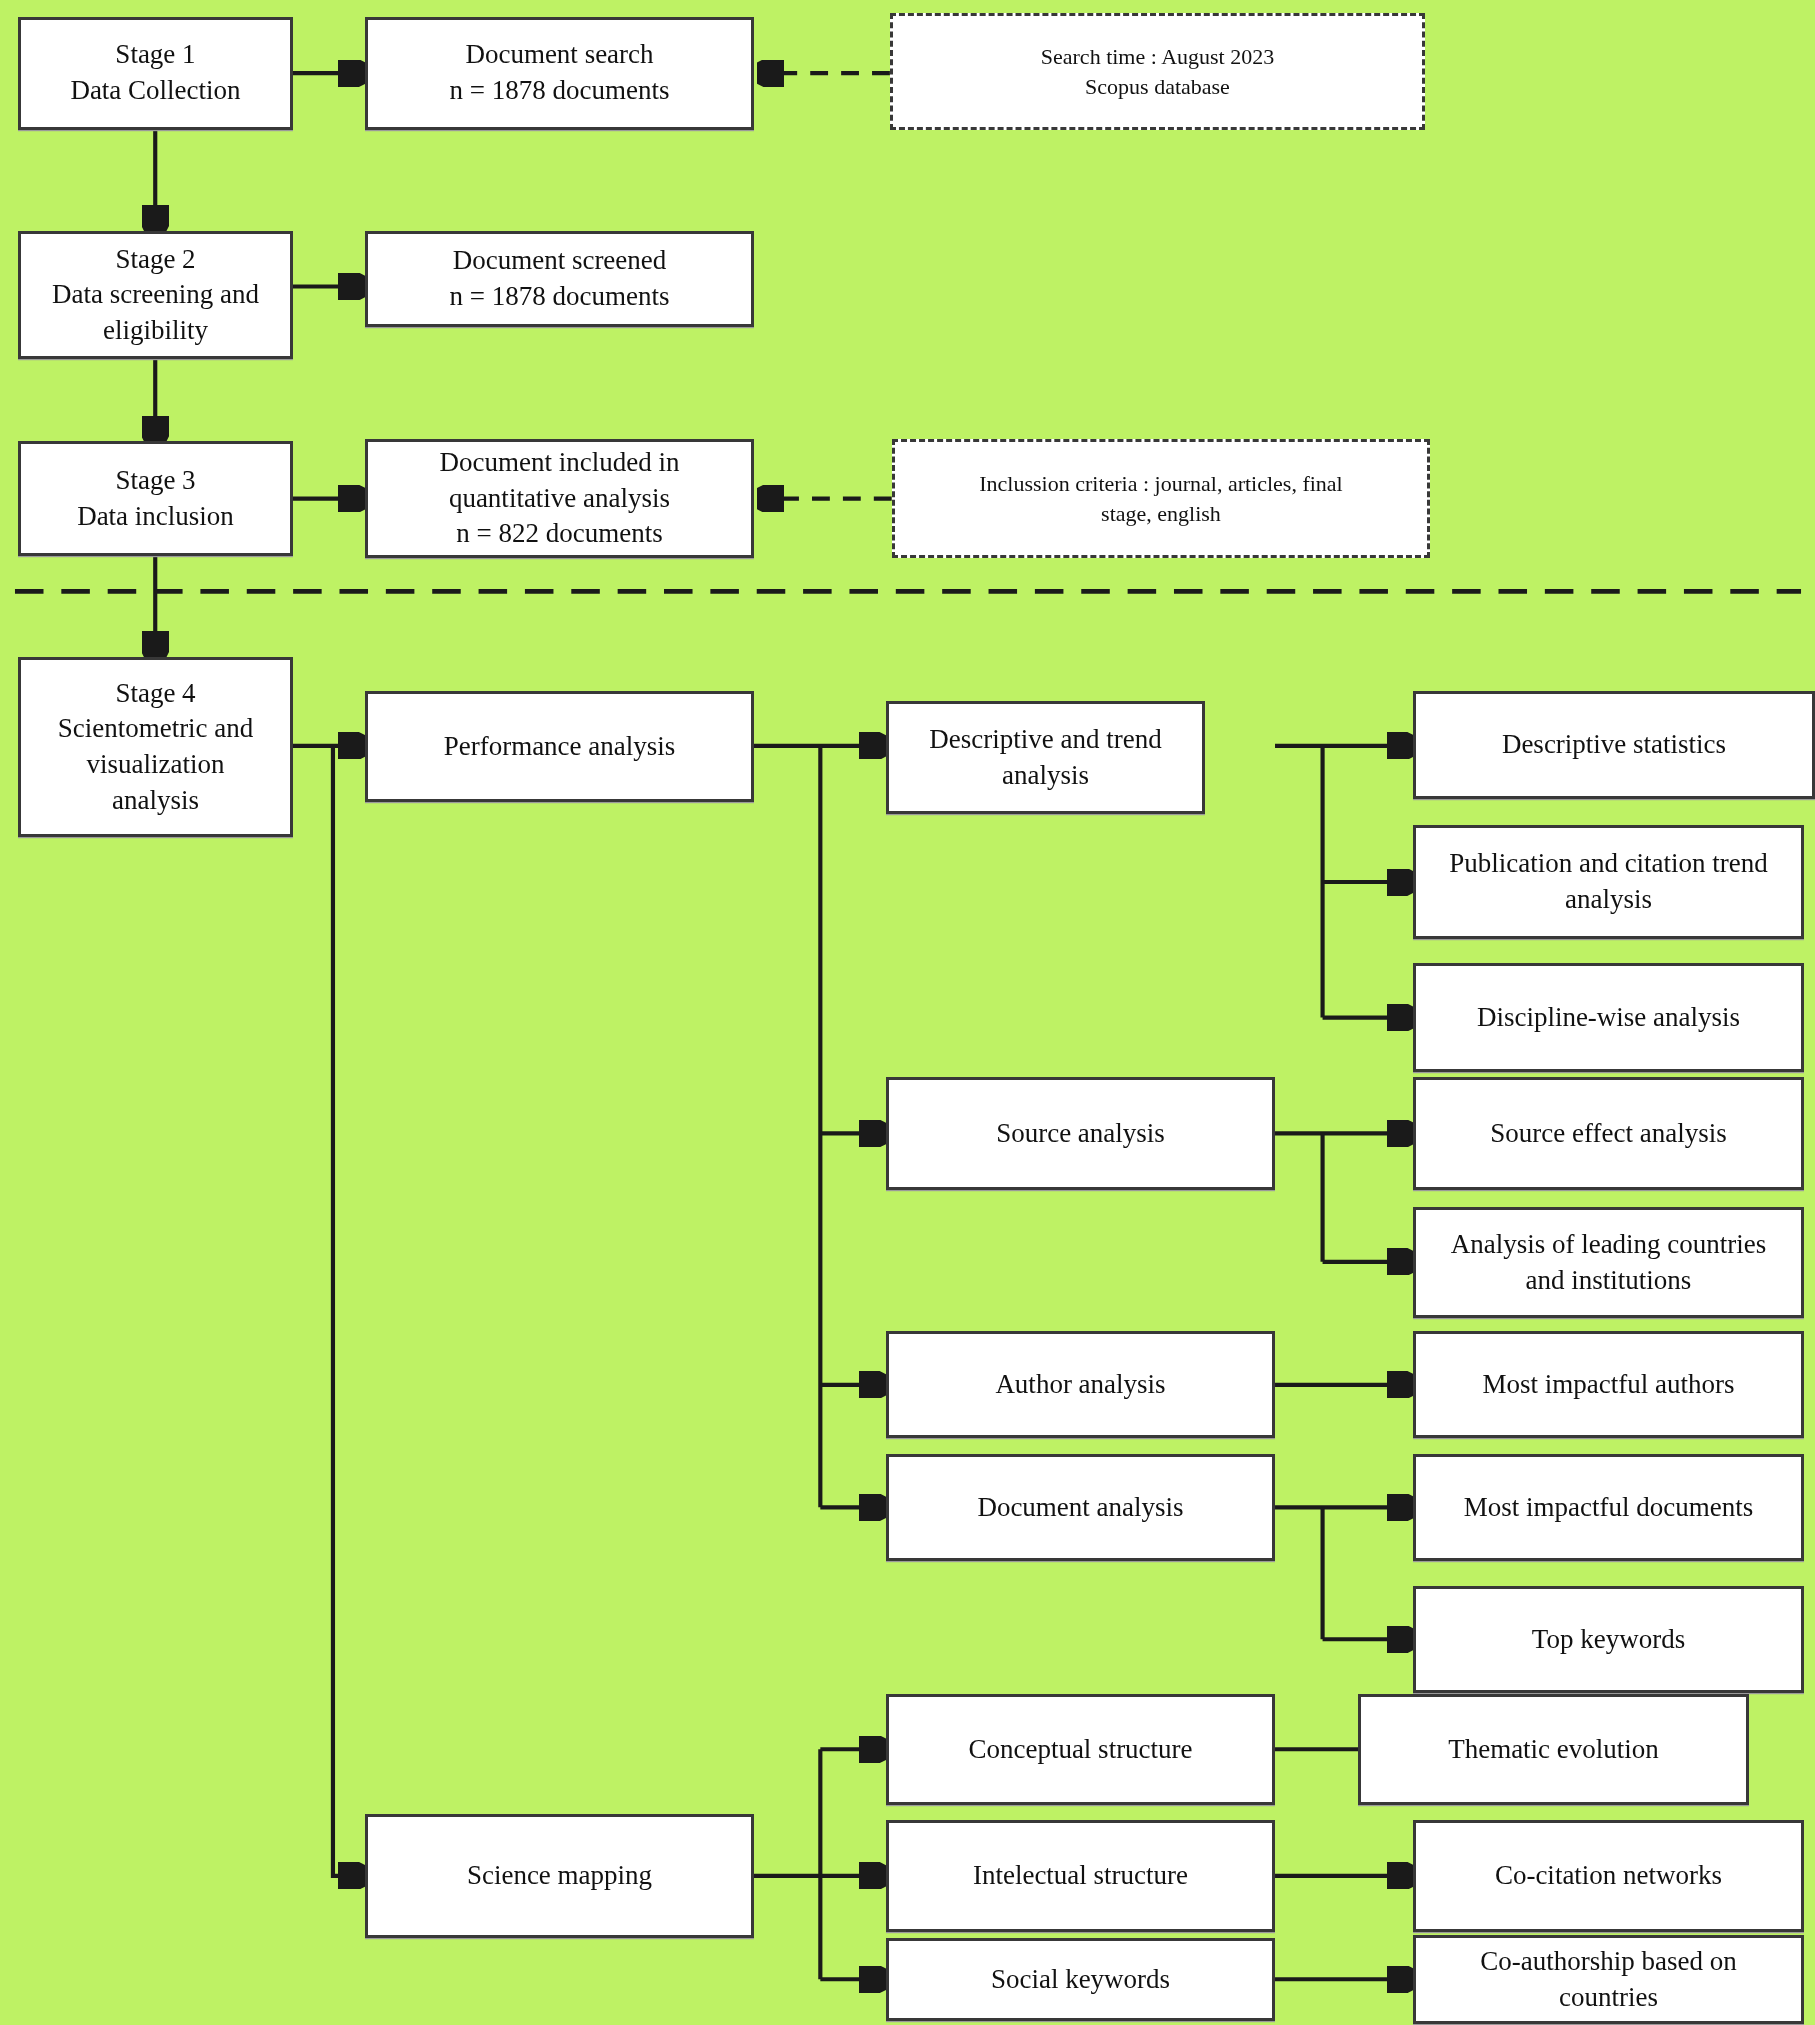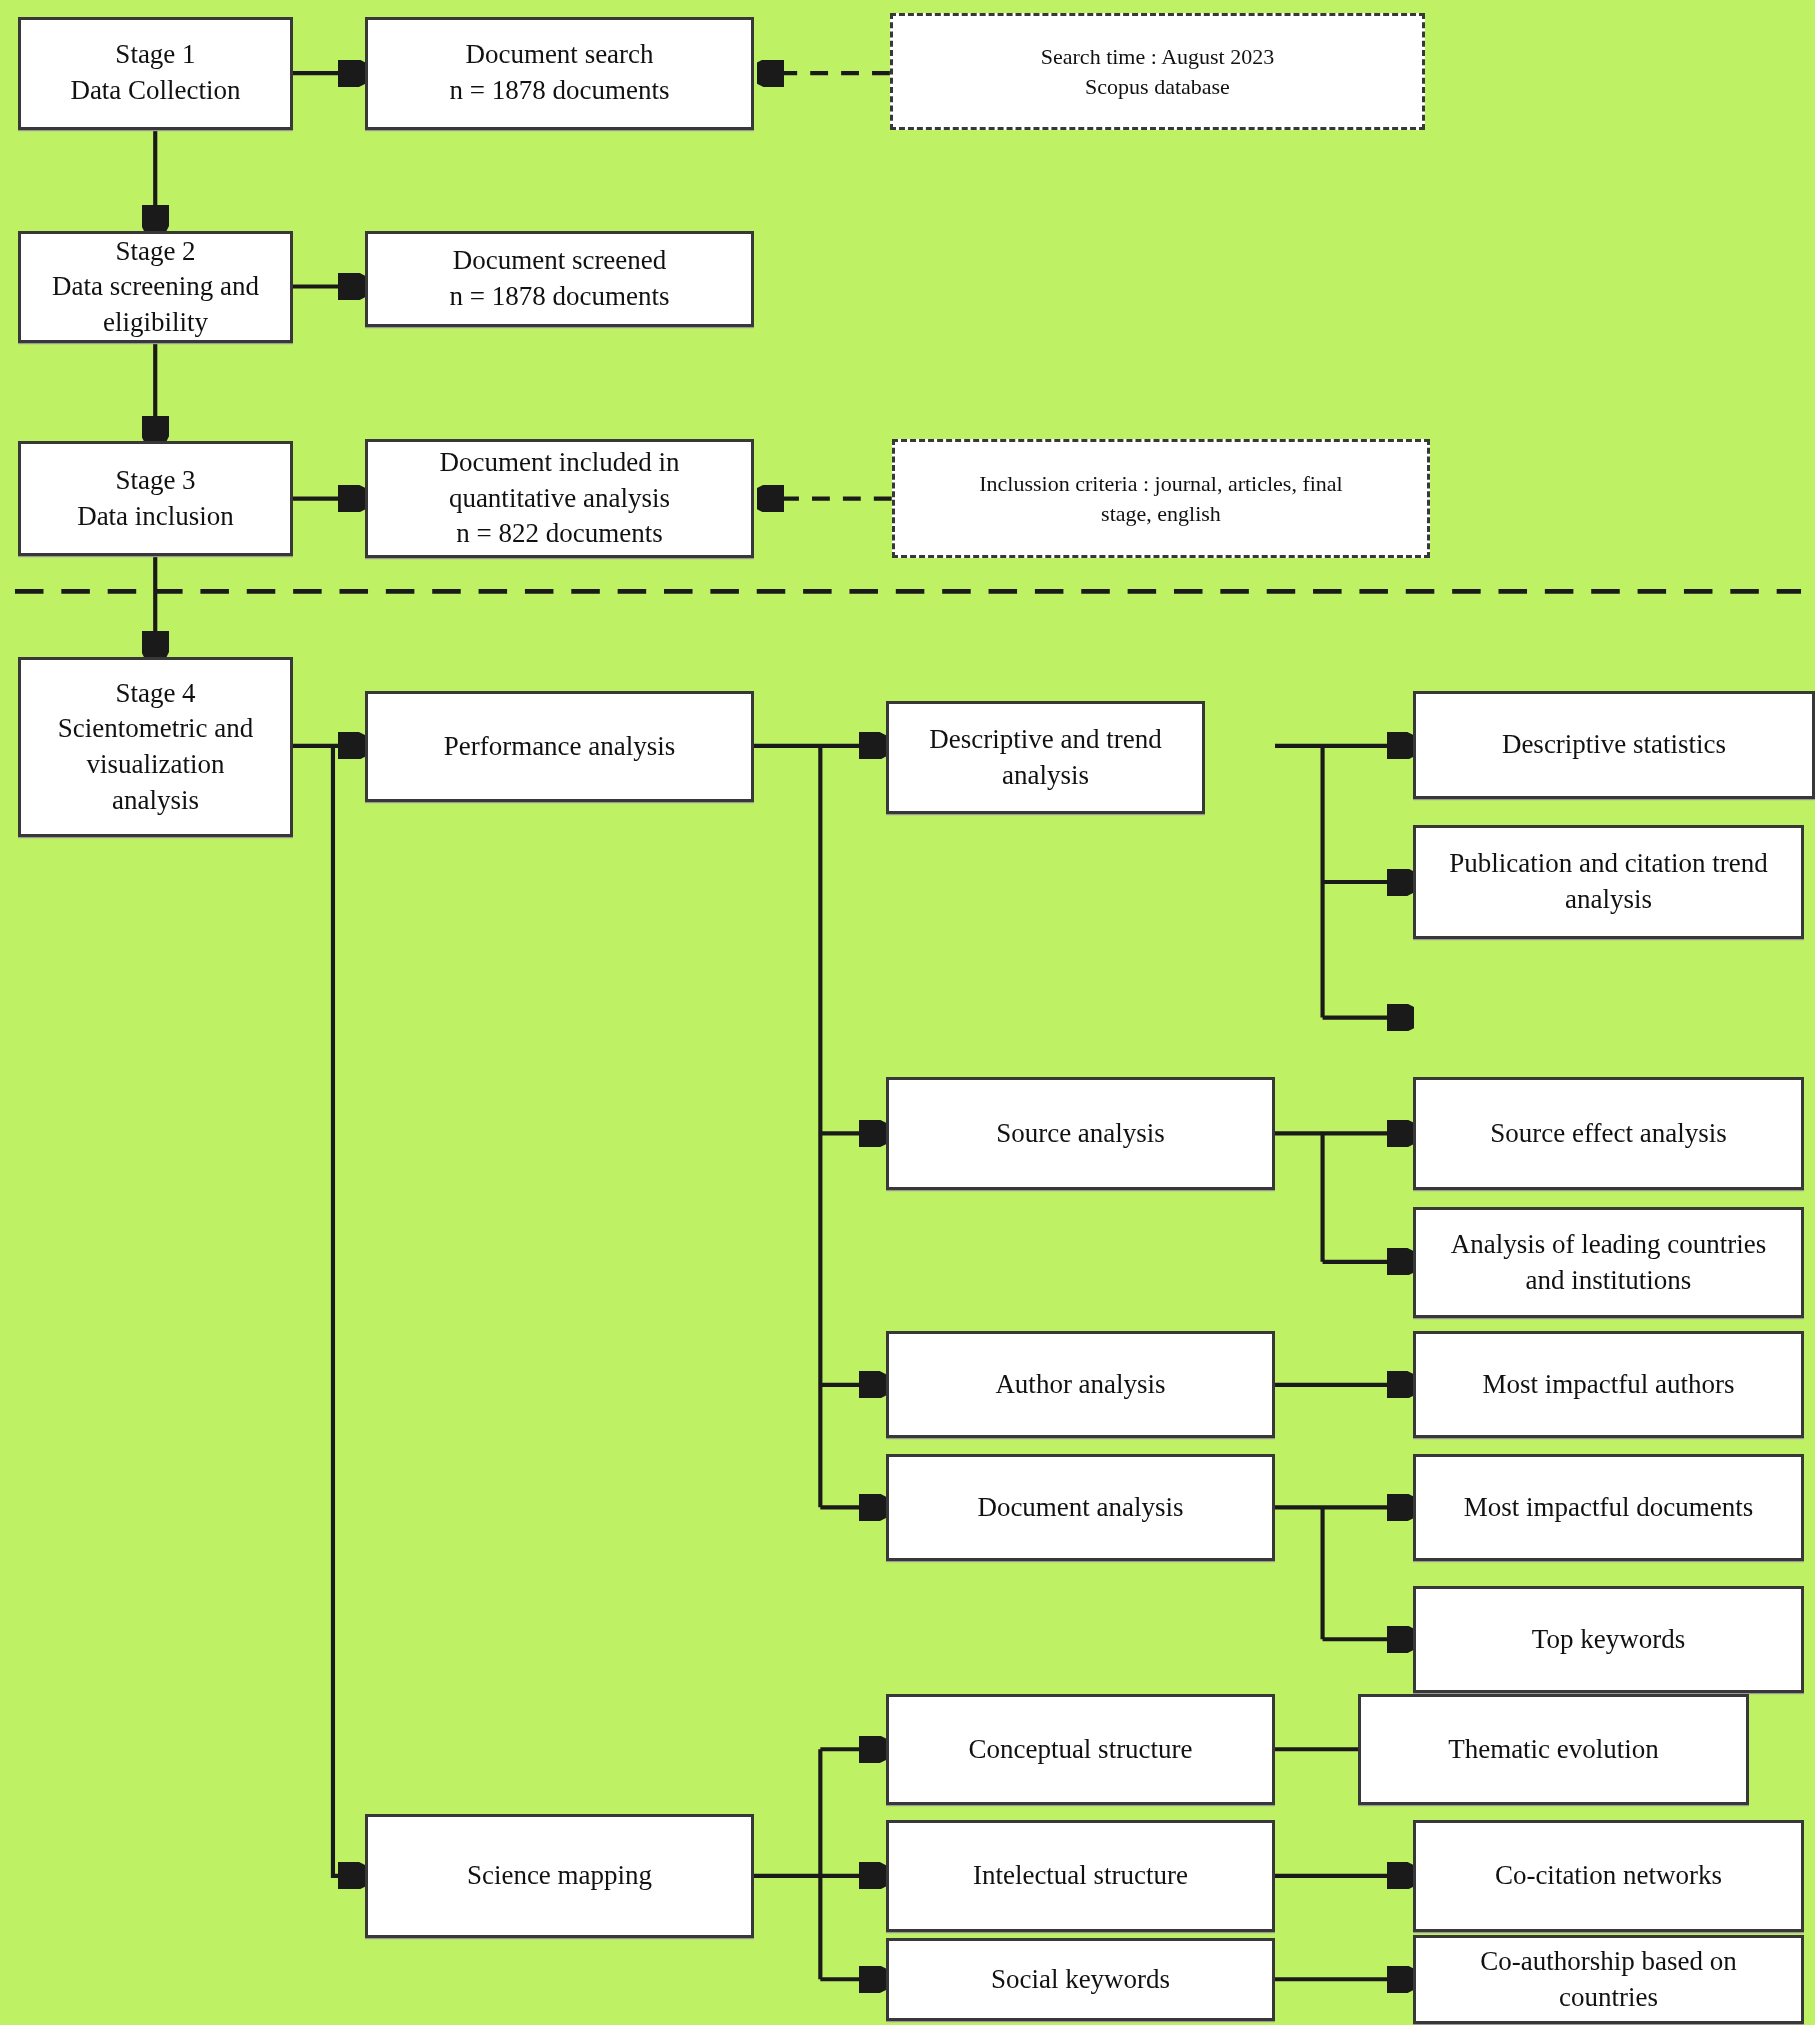--- a/index.html
+++ b/index.html
@@ -90,21 +90,21 @@
     <path d="M2145 3330 H2372" marker-end="url(#arr)"></path>
   </svg>
 
   <div class="node" style="left:18px;top:16.6px;width:275px;height:113px">Stage 1
 Data Collection</div>
   <div class="node" style="left:365px;top:16.6px;width:389px;height:113px">Document search
 n = 1878 documents</div>
   <div class="node dashed" style="left:890px;top:13px;width:535px;height:117px">Search time : August 2023
 Scopus database</div>
 
-  <div class="node" style="left:18px;top:231px;width:275px;height:112px">Stage 2
+  <div class="node" style="left:18px;top:231px;width:275px;height:128px">Stage 2
 Data screening and
 eligibility</div>
   <div class="node" style="left:365px;top:231px;width:389px;height:96px">Document screened
 n = 1878 documents</div>
 
   <div class="node" style="left:18px;top:441px;width:275px;height:115px">Stage 3
 Data inclusion</div>
   <div class="node" style="left:365px;top:439px;width:389px;height:119px">Document included in
 quantitative analysis
 n = 822 documents</div>
@@ -115,20 +115,21 @@
 Scientometric and
 visualization
 analysis</div>
   <div class="node" style="left:365px;top:691px;width:389px;height:111px">Performance analysis</div>
 
   <div class="node" style="left:886px;top:701px;width:319px;height:113px">Descriptive and trend
 analysis</div>
   <div class="node" style="left:1413px;top:691px;width:402px;height:108px">Descriptive statistics</div>
   <div class="node" style="left:1413px;top:825px;width:391px;height:114px">Publication and citation trend
 analysis</div>
+  <div class="node" style="left:1413px;top:963px;width:391px;height:109px">Discipline-wise analysis</div>
 
   <div class="node" style="left:886px;top:1077px;width:389px;height:113px">Source analysis</div>
   <div class="node" style="left:1413px;top:1077px;width:391px;height:113px">Source effect analysis</div>
   <div class="node" style="left:1413px;top:1207px;width:391px;height:111px">Analysis of leading countries
 and institutions</div>
 
   <div class="node" style="left:886px;top:1331px;width:389px;height:107px">Author analysis</div>
   <div class="node" style="left:1413px;top:1331px;width:391px;height:107px">Most impactful authors</div>
 
   <div class="node" style="left:886px;top:1454px;width:389px;height:107px">Document analysis</div>

